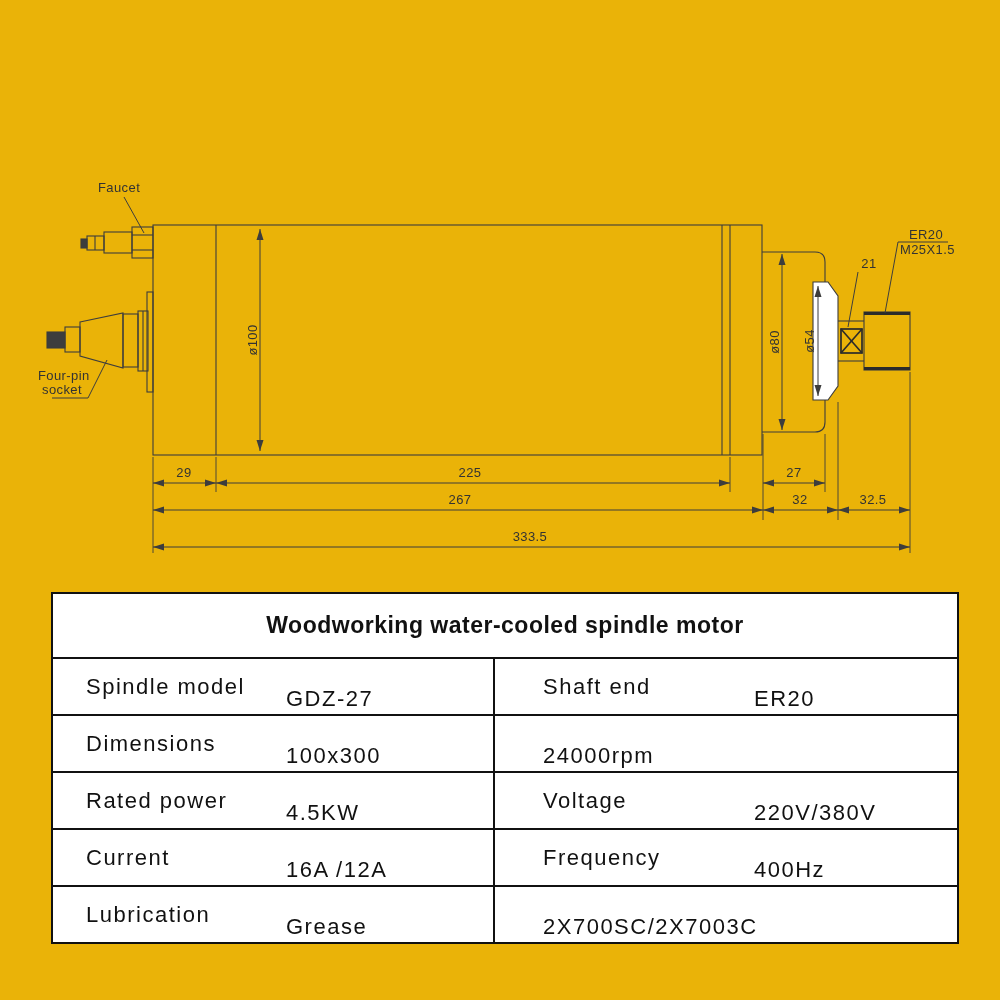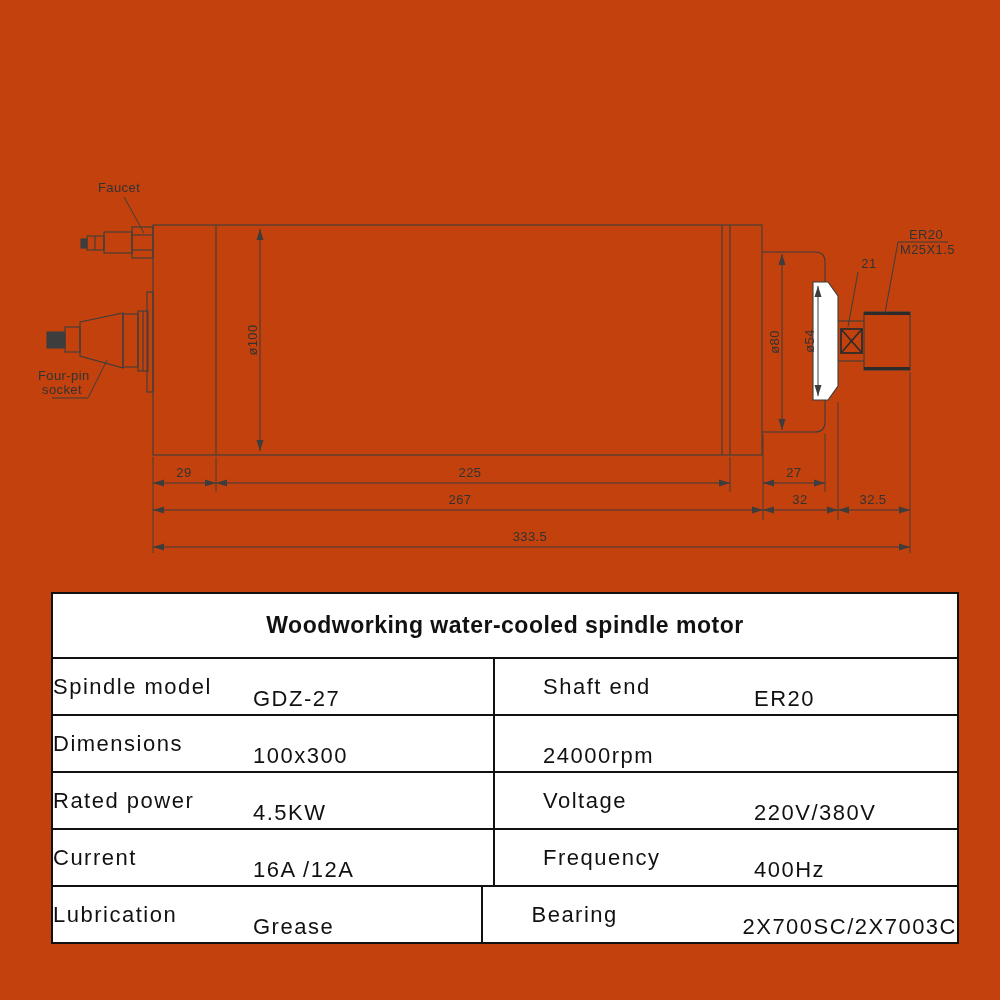--- a/index.html
+++ b/index.html
@@ -1,34 +1,34 @@
 <!DOCTYPE html>
 <html><head>
 <meta charset="utf-8">
 <style>
   html,body{margin:0;padding:0;background:#fff;}
-  .canvas{position:relative;width:1000px;height:1000px;background:#c2410c;overflow:hidden;
+  .canvas{position:relative;width:1000px;height:1000px;background:#eab308;overflow:hidden;
           font-family:"Liberation Sans",sans-serif;color:#111;}
   svg{position:absolute;left:0;top:0;}
   .geo{stroke:#3d3d3d;stroke-width:1.1;fill:none;}
   .thick{stroke:#2b2b2b;stroke-width:3;}
   .boxline{stroke:#2b2b2b;stroke-width:1.7;}
   .dim{stroke:#3d3d3d;stroke-width:1;fill:none;}
   .ext{stroke:#3d3d3d;stroke-width:0.9;fill:none;}
   .dt{font-family:"Liberation Sans",sans-serif;font-size:13px;fill:#333;letter-spacing:0.4px;}
   .dark{fill:#3d3d3d;stroke:#3d3d3d;}
 
   .spec-table{position:absolute;left:51px;top:592px;width:908px;box-sizing:border-box;
               border:2px solid #111;background:#fff;}
   .title-row{height:63px;border-bottom:2px solid #111;display:flex;align-items:center;
              justify-content:center;font-size:23px;font-weight:bold;letter-spacing:0.5px;}
   .trow{display:flex;height:55px;border-bottom:2px solid #111;font-size:22px;letter-spacing:1.5px;}
   .trow:last-child{border-bottom:none;justify-content:space-between;}
   .cell{display:flex;align-items:center;box-sizing:border-box;}
-  .cell.left{width:442px;border-right:2px solid #111;}
+  .cell.left{width:442px;border-right:2px solid #111;padding-left:33px;}
   .cell.right{flex:1;padding-left:48px;gap:36px;}
   .cell.left .lbl{width:200px;flex:none;}
   .cell.right .lbl{width:175px;flex:none;}
   .val{white-space:nowrap;margin-top:24px;}
 </style>
 </head>
 <body>
 
 <div class="canvas">
 
@@ -183,19 +183,18 @@
         <span class="val">400Hz</span>
       </div>
     </div>
 
     <div class="trow">
       <div class="cell left">
         <span class="lbl">Lubrication</span>
         <span class="val">Grease</span>
       </div>
       <div class="cell right">
-        <span class="lbl">Bearing</span>
         <span class="val">2X700SC/2X7003C</span>
       </div>
     </div>
   </div>
 
 </div>
 
 </body></html>

